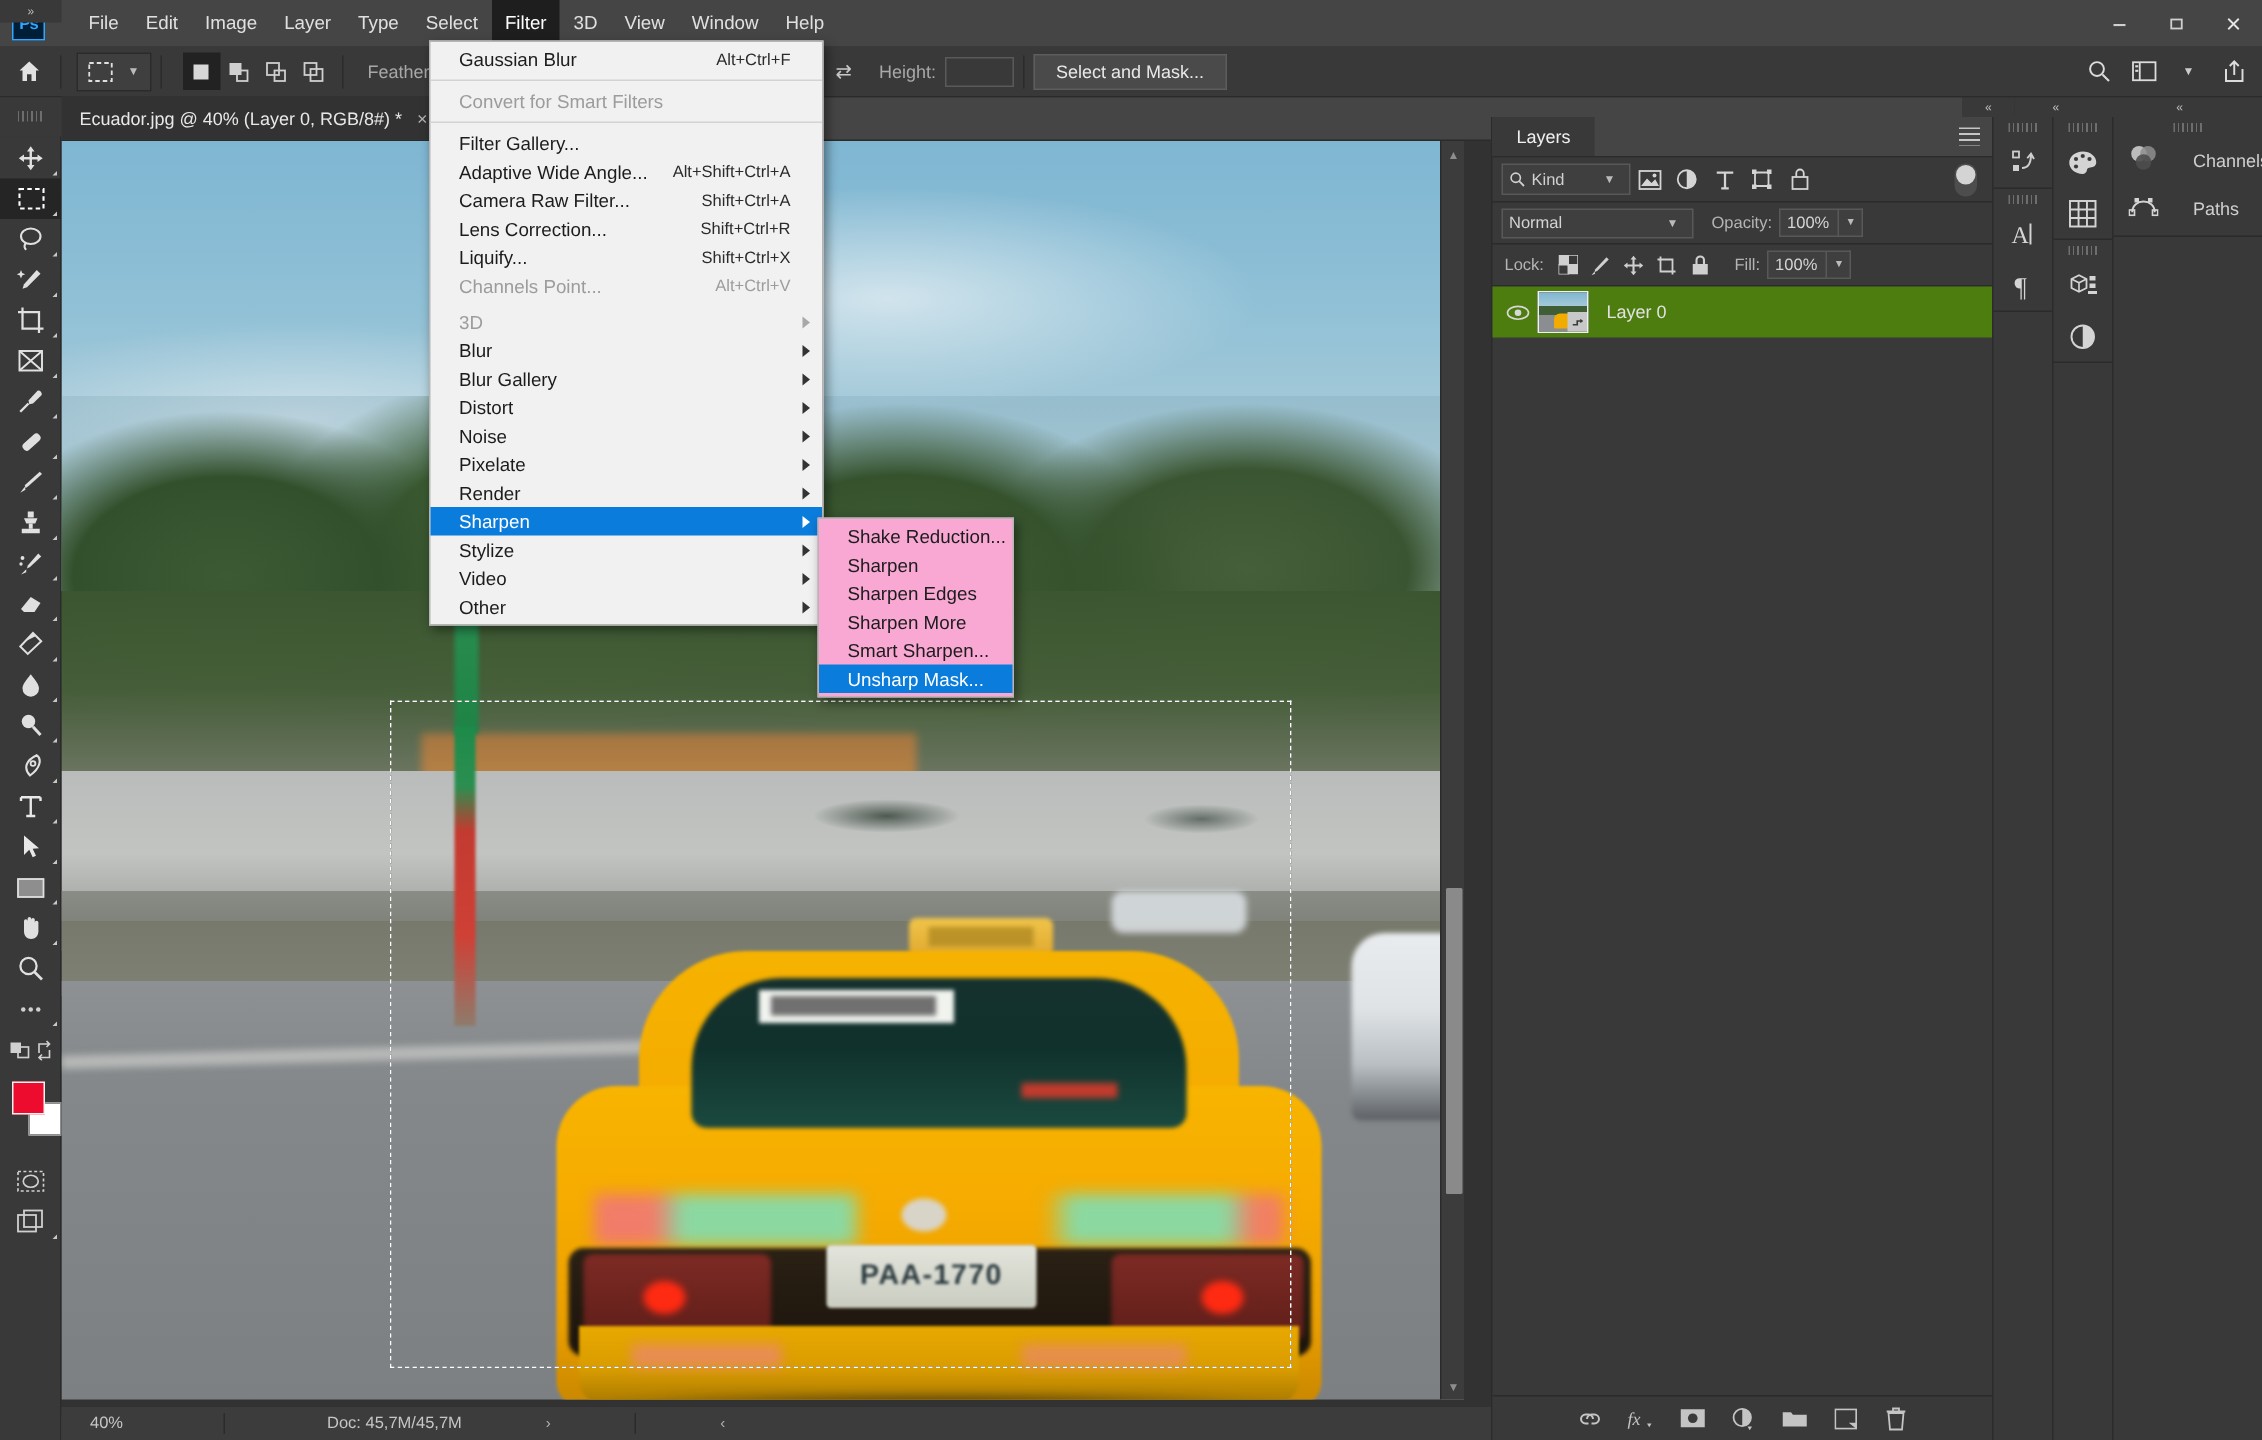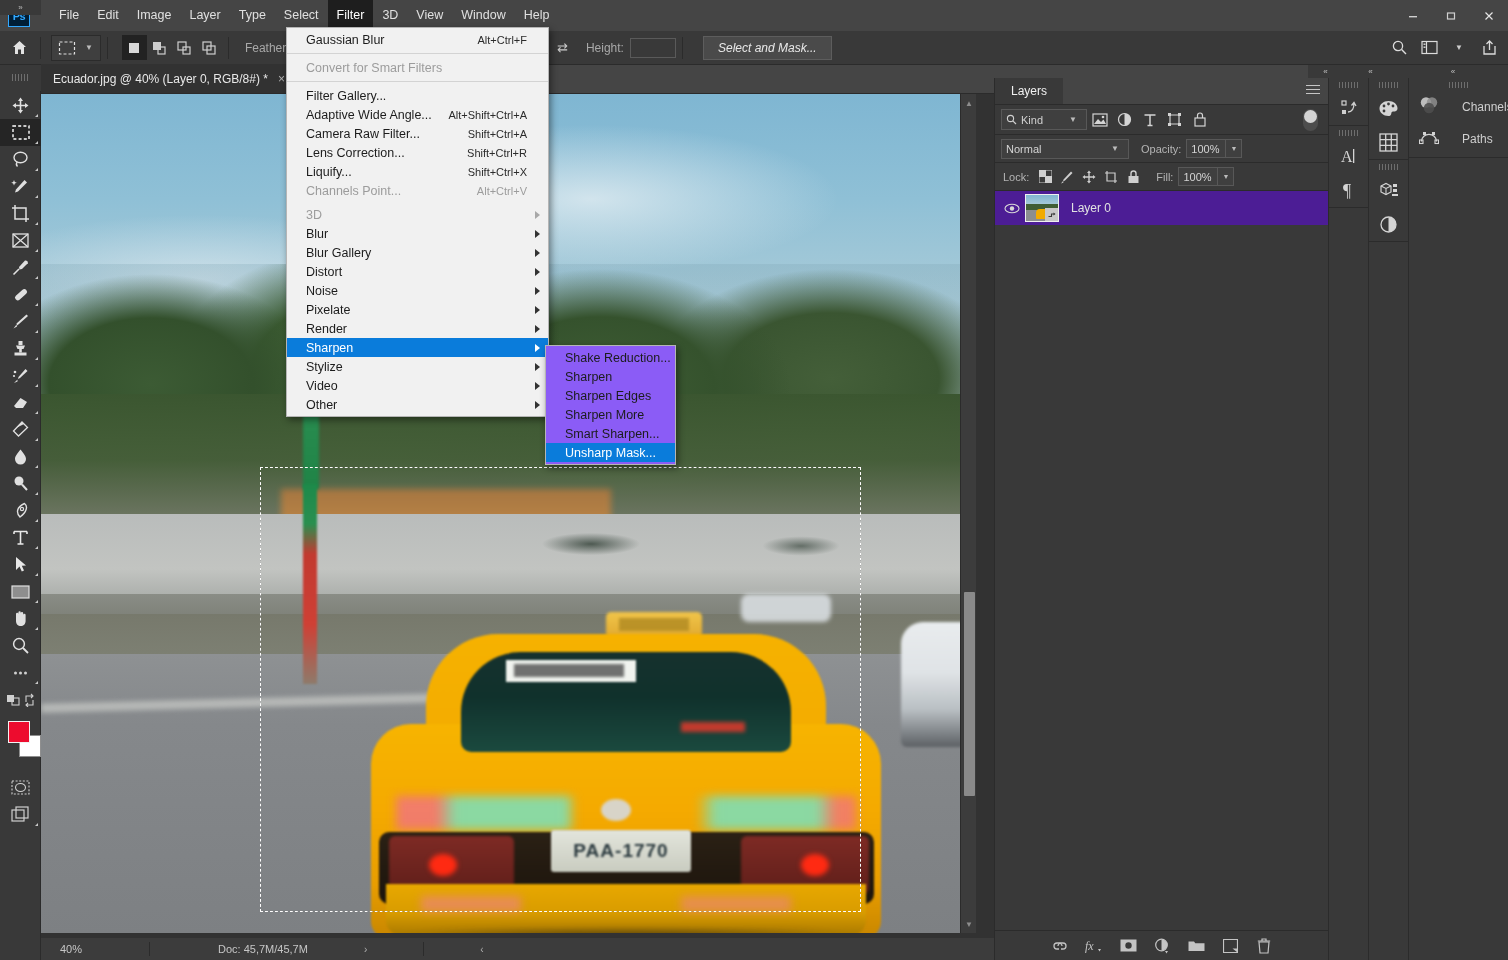--- a/index.html
+++ b/index.html
@@ -66,22 +66,21 @@
   .opt-input {
     width: 46px; height: 20px; background: #393939;
     border: 1px solid #5a5a5a; color: #d8d8d8; font-size: 11px;
     padding: 0 3px;
   }
   .swap-icon { margin: 0 8px; color: #c8c8c8; font-size: 13px; }
   .btn-std {
     height: 24px; padding: 0 14px; background: #4a4a4a;
     border: 1px solid #5d5d5d; color: #e8e8e8; font-size: 12px;
     display: flex; align-items: center; justify-content: center;
-    margin-left: 14px;
-    font-style: italic;
+    margin-left: 0;
   }
   .optionsbar .right-icons {
     position: absolute; right: 6px; display: flex; align-items: center; gap: 4px;
   }
   .oi { width: 26px; height: 26px; display: flex; align-items: center; justify-content: center; }
 
   
   .toolbar {
     position: absolute; left: 0; top: 65px; width: 41px; height: 895px;
     background: #393939; border-right: 1px solid #2b2b2b;
@@ -445,21 +444,21 @@
     background: #3f3f3f; display: flex; align-items: center; justify-content: center;
     font-size: 7px; color: #bbb;
   }
   .lock-row {
     height: 28px; display: flex; align-items: center; padding: 0 6px;
     border-bottom: 1px solid #2b2b2b;
   }
   .lock-icon { width: 22px; height: 22px; display: flex; align-items: center; justify-content: center; }
   .layer-row {
     height: 34px; display: flex; align-items: center;
-    background: #4c1d95; padding-left: 4px;
+    background: #4d7c0f; padding-left: 4px;
   }
   .eye-cell { width: 26px; display: flex; align-items: center; justify-content: center; }
   .layer-thumb {
     width: 34px; height: 28px; background: #2a2a2a;
     border: 1px solid #f0f0f0; position: relative; overflow: hidden;
   }
   .lt-sky { position: absolute; left: 0; top: 0; right: 0; height: 40%; background: linear-gradient(#7fb6d2,#a9cbd8); }
   .lt-tree { position: absolute; left: 0; top: 35%; right: 0; height: 25%; background: #3f5e35; }
   .lt-road { position: absolute; left: 0; bottom: 0; right: 0; height: 42%; background: #8b8e90; }
   .lt-taxi { position: absolute; left: 30%; bottom: 6%; width: 42%; height: 40%; background: #f2ab00; border-radius: 4px 4px 1px 1px; }
@@ -523,21 +522,21 @@
     border-top: 4px solid transparent; border-bottom: 4px solid transparent;
     border-left: 5px solid #333;
   }
   .mi.hl .arrow { border-left-color: #fff; }
   .mi.disabled .arrow { border-left-color: #a8a8a8; }
   .msep { height: 1px; background: #d3d3d3; margin: 4px 0 4px 0; }
   .mgap { height: 5px; }
 
   .submenu {
     position: absolute; left: 545px; top: 345px; width: 131px;
-    background: #8b5cf6; border: 1px solid #b5b5b5;
+    background: #f9a8d4; border: 1px solid #b5b5b5;
     box-shadow: 2px 3px 7px rgba(0,0,0,.45);
     padding: 2px 0; z-index: 60;
     color: #1c1c1c; font-size: 12.5px;
   }
   .submenu .mi { padding: 0 10px 0 19px; }
 </style>
 </head>
 <body>
 
 <div id="app">

